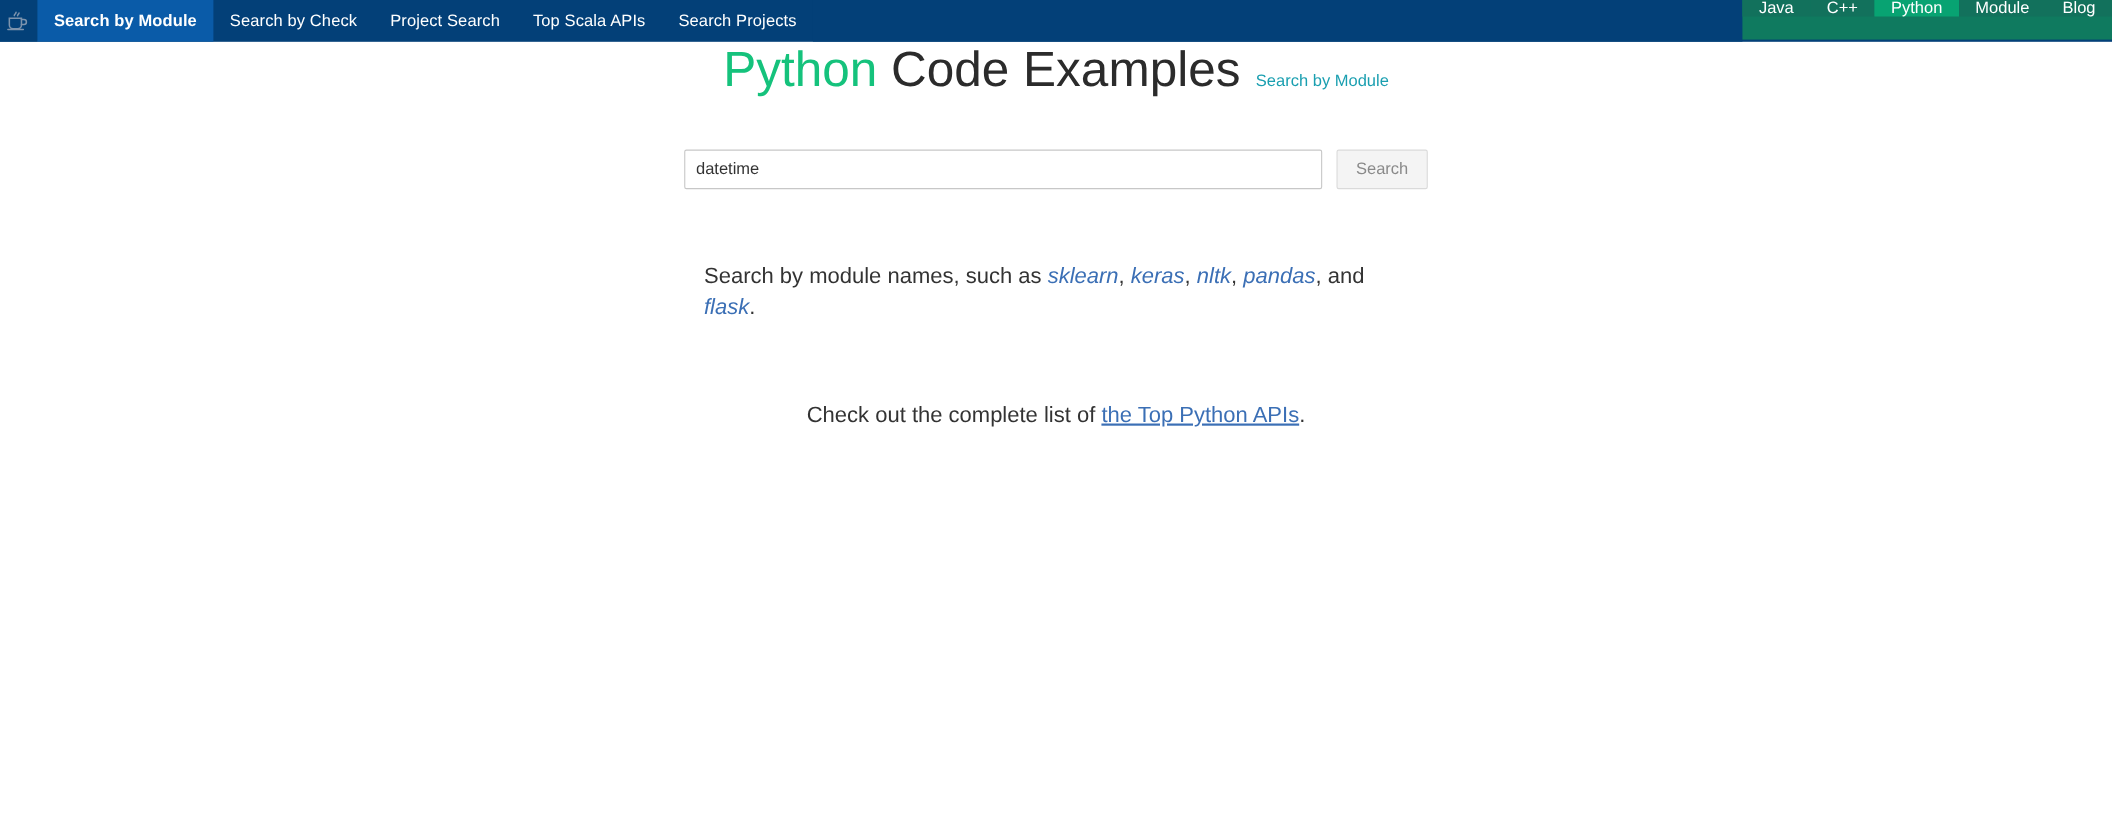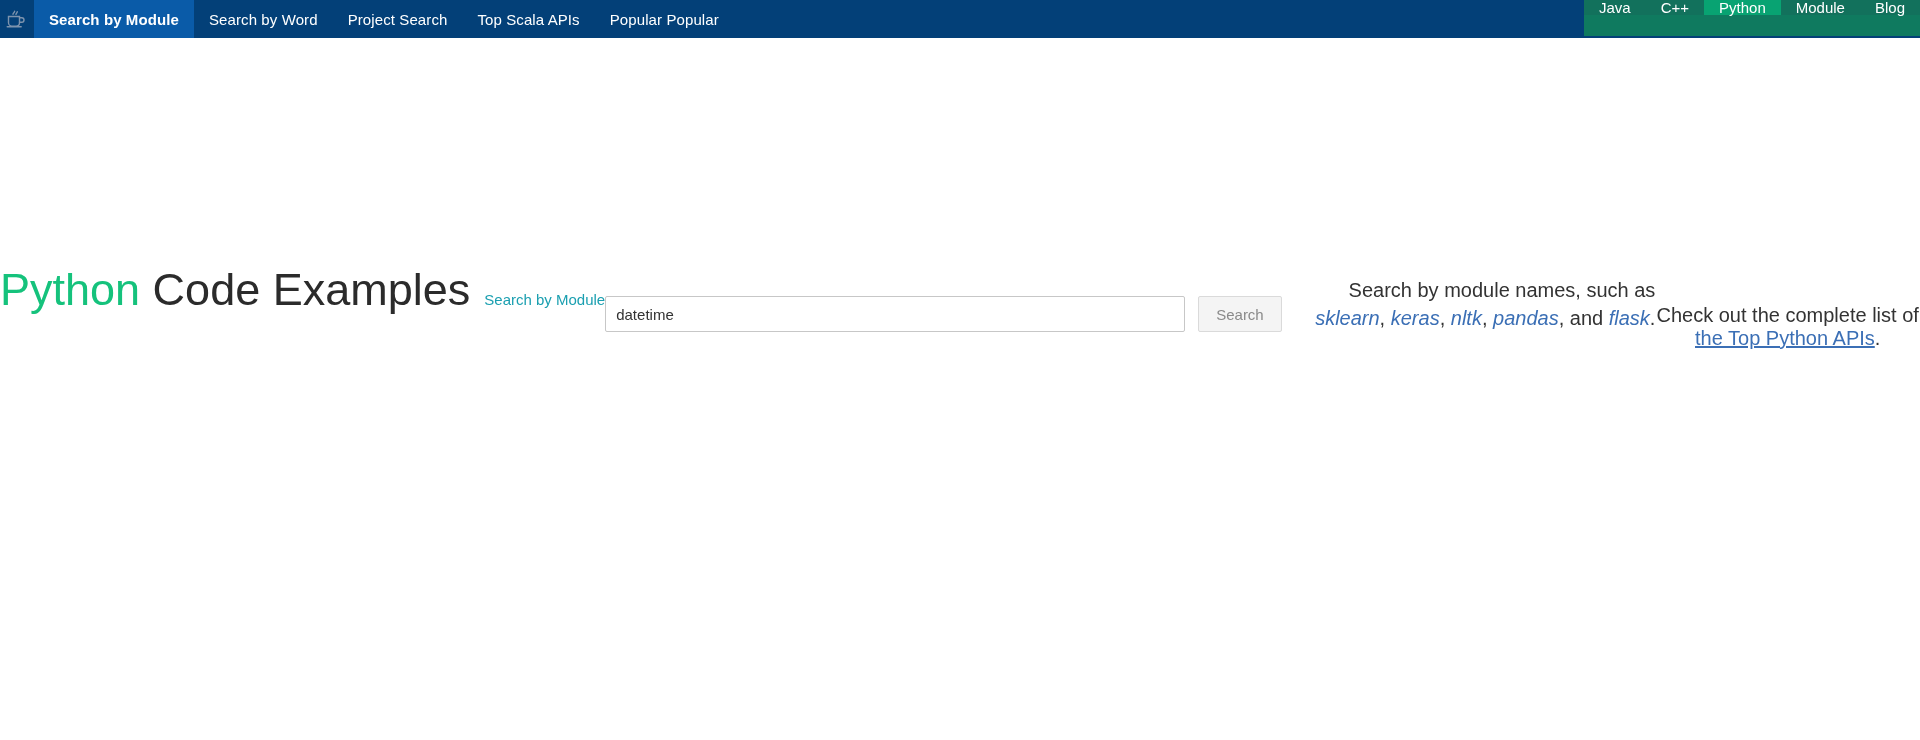--- a/index.html
+++ b/index.html
@@ -74,23 +74,22 @@
     white-space: nowrap;
     cursor: pointer;
     text-decoration: none;
     background: #12715c;
   }
   .nav-item-right.active { background: #08a372; }
 
   
   .main {
     width: 100%;
-    padding-top: 192px;
-    display: flex;
-    flex-direction: row;
+    display: flex;
+    flex-direction: column;
     align-items: center;
   }
 
   .title-row {
     display: flex;
     align-items: baseline;
     justify-content: center;
     margin-bottom: 0;
   }
   .title-main {
@@ -136,23 +135,23 @@
     font-size: 15px;
     color: #8a8a8a;
     background: #f4f4f4;
     border: 1px solid #dadada;
     border-radius: 2px;
     cursor: pointer;
     font-family: "Liberation Sans", sans-serif;
   }
 
   .hint {
-    margin-top: 28px;
+    margin-top: 65px;
     width: 640px;
-    text-align: right;
+    text-align: left;
     font-size: 20px;
     line-height: 1.42;
     color: #333333;
   }
   .mod-link {
     color: #3b6fb5;
     font-style: italic;
     text-decoration: none;
     cursor: pointer;
   }
@@ -181,24 +180,24 @@
         <path d="M14.5 10.8 h2.3 a2.2 2.2 0 0 1 0 4.4 h-2.3"></path>
         <path d="M2.2 19.8 h14"></path>
         <path d="M8 7.2 c0 -1.4 1.6 -1.6 1.6 -3"></path>
         <path d="M11 7.4 c0 -1.2 1.3 -1.5 1.3 -2.6"></path>
       </svg>
     </span>
   </div>
 
   <div class="nav-left">
     <a class="nav-item active">Search by Module</a>
-    <a class="nav-item">Search by Word</a>
+    <a class="nav-item">Search by Check</a>
     <a class="nav-item">Project Search</a>
     <a class="nav-item">Top Scala APIs</a>
-    <a class="nav-item">Popular Popular</a>
+    <a class="nav-item">Search Projects</a>
   </div>
 
   <div class="nav-spacer"></div>
 
   <div class="nav-right">
     <a class="nav-item-right">Java</a>
     <a class="nav-item-right">C++</a>
     <a class="nav-item-right active">Python</a>
     <a class="nav-item-right">Module</a>
     <a class="nav-item-right">Blog</a>

